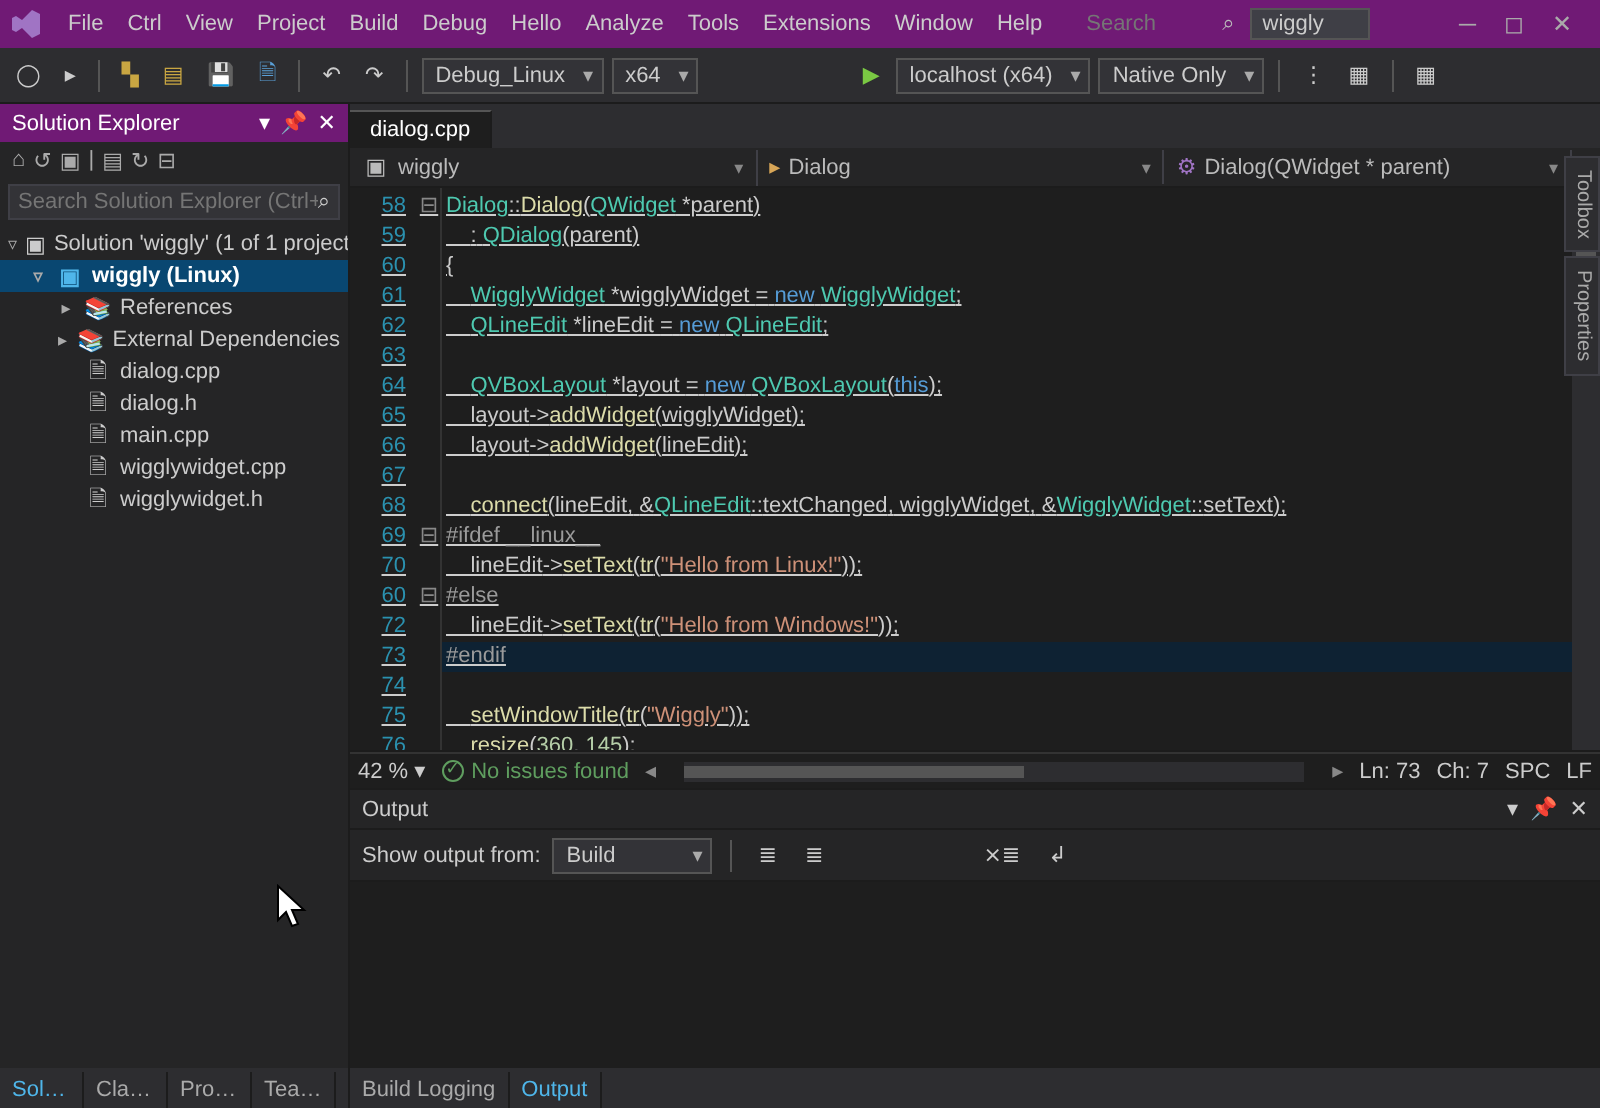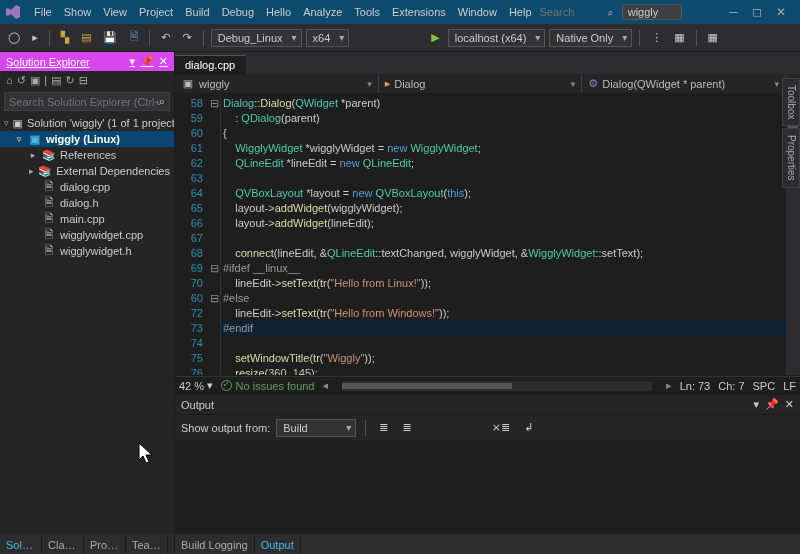--- a/index.html
+++ b/index.html
@@ -8,25 +8,25 @@
     background: #2d2d30; color: #ccc;
     font-size: 11px;
     overflow: hidden;
     display: flex; flex-direction: column;
     position: relative;
   }
   
   .menubar {
     display: flex; align-items: center;
     height: 24px; padding: 0 4px; gap: 2px;
-    background: #0c4a6e;
+    background: #701a75;
   }
   .logo { width:18px;height:18px;display:flex;align-items:center;justify-content:center;margin-right:4px;}
   .menubar .menu-item { padding: 3px 6px; cursor: default; }
-  .search-group { display:flex; align-items:center; gap:8px;}
+  .search-group { margin-left: 14px; display:flex; align-items:center; gap:8px;}
   .search-input {
     background: transparent; border: none; color: #999;
     width: 60px; font-size: 11px; outline:none;
   }
   .search-label-box{
     width:60px; background:#3f3f46;border:1px solid #555;
     padding:1px 5px;font-size:11px;color:#ccc;
   }
   .win-controls{margin-left:auto;display:flex;gap:14px;padding-right:10px;color:#aaa;}
   .win-controls span{cursor:default;font-size:12px;}
@@ -42,21 +42,21 @@
   .combo::after{content:"▾";position:absolute;right:4px;top:2px;color:#aaa;font-size:10px;}
   .play{color:#7ac943;}
   
   .main{flex:1;display:flex;overflow:hidden;}
   
   .left{
     width:175px;background:#252526;display:flex;flex-direction:column;
     border-right:1px solid #1c1c1c;
   }
   .panel-title{
-    background:#d946ef;color:#fff;padding:3px 6px;display:flex;align-items:center;text-decoration:underline;
+    background:#701a75;color:#fff;padding:3px 6px;display:flex;align-items:center;
   }
   .panel-title .spacer{flex:1;}
   .panel-title .tool{margin-left:5px;font-size:11px;color:#fff;cursor:default;}
   .sln-toolbar{display:flex;gap:4px;padding:3px 6px;color:#aaa;}
   .sln-toolbar span{cursor:default;}
   .sln-search{
     margin:2px 4px;display:flex;align-items:center;
     background:#333337;border:1px solid #3f3f46;padding:2px 4px;
   }
   .sln-search input{flex:1;background:transparent;border:none;color:#999;font-size:11px;outline:none;}
@@ -67,21 +67,21 @@
   .tree-row.bold{font-weight:bold;color:#fff;}
   .ic{width:14px;height:14px;display:flex;align-items:center;justify-content:center;}
   
   .right{flex:1;display:flex;flex-direction:column;overflow:hidden;background:#1e1e1e;}
   .edtabs{display:flex;background:#2d2d30;height:22px;align-items:flex-end;}
   .edtab{padding:3px 10px;border-top:1px solid #555;border-right:1px solid #1c1c1c;background:#1e1e1e;color:#fff;cursor:default;}
   .navbar{display:flex;height:20px;background:#252526;align-items:center;border-bottom:1px solid #1c1c1c;}
   .navseg{flex:1;padding:2px 6px;font-size:11px;color:#bbb;display:flex;align-items:center;gap:4px;border-right:1px solid #3f3f46;position:relative;}
   .navseg .dd{margin-left:auto;color:#888;font-size:9px;}
   .navseg:last-child{border-right:none;}
-  .editor{flex:1;display:flex;min-height:0;overflow:hidden;position:relative;border-bottom:1px solid #1c1c1c;}
+  .editor{flex:1;display:flex;min-height:0;overflow:hidden;position:relative;border-bottom:1px solid #1c1c1c;text-decoration:underline;}
   .gutter{width:34px;background:#1e1e1e;color:#2b91af;text-align:right;padding-right:6px;font-family:Consolas,monospace;font-size:11px;line-height:15px;padding-top:2px;}
   .gutter div{height:15px;}
   .outline{width:12px;background:#1e1e1e;font-family:Consolas,monospace;font-size:11px;line-height:15px;padding-top:2px;color:#888;border-right:1px solid #333;}
   .outline div{height:15px;text-align:center;}
   .code{flex:1;font-family:Consolas,monospace;font-size:11px;line-height:15px;padding-top:2px;overflow:hidden;white-space:pre;}
   .code div{height:15px;padding-left:2px;}
   .code .hl{background:#0e2233;}
   .kw{color:#569cd6;}
   .type{color:#4ec9b0;}
   .fn{color:#dcdcaa;}
@@ -121,21 +121,21 @@
 <body>
 
 <div class="menubar">
   <div class="logo">
     <svg width="16" height="16" viewBox="0 0 16 16">
         <path d="M11 1L6 6 3 4 1 5v6l2 1 3-2 5 5 4-2V3l-4-2z" fill="#a074c4"></path>
       </svg>
   </div>
   <div id="menu-items" style="display: flex;">
       <span class="menu-item">File</span>
-      <span class="menu-item">Show</span>
+      <span class="menu-item">Ctrl</span>
       <span class="menu-item">View</span>
       <span class="menu-item">Project</span>
       <span class="menu-item">Build</span>
       <span class="menu-item">Debug</span>
       <span class="menu-item">Hello</span>
       <span class="menu-item">Analyze</span>
       <span class="menu-item">Tools</span>
       <span class="menu-item">Extensions</span>
       <span class="menu-item">Window</span>
       <span class="menu-item">Help</span>

